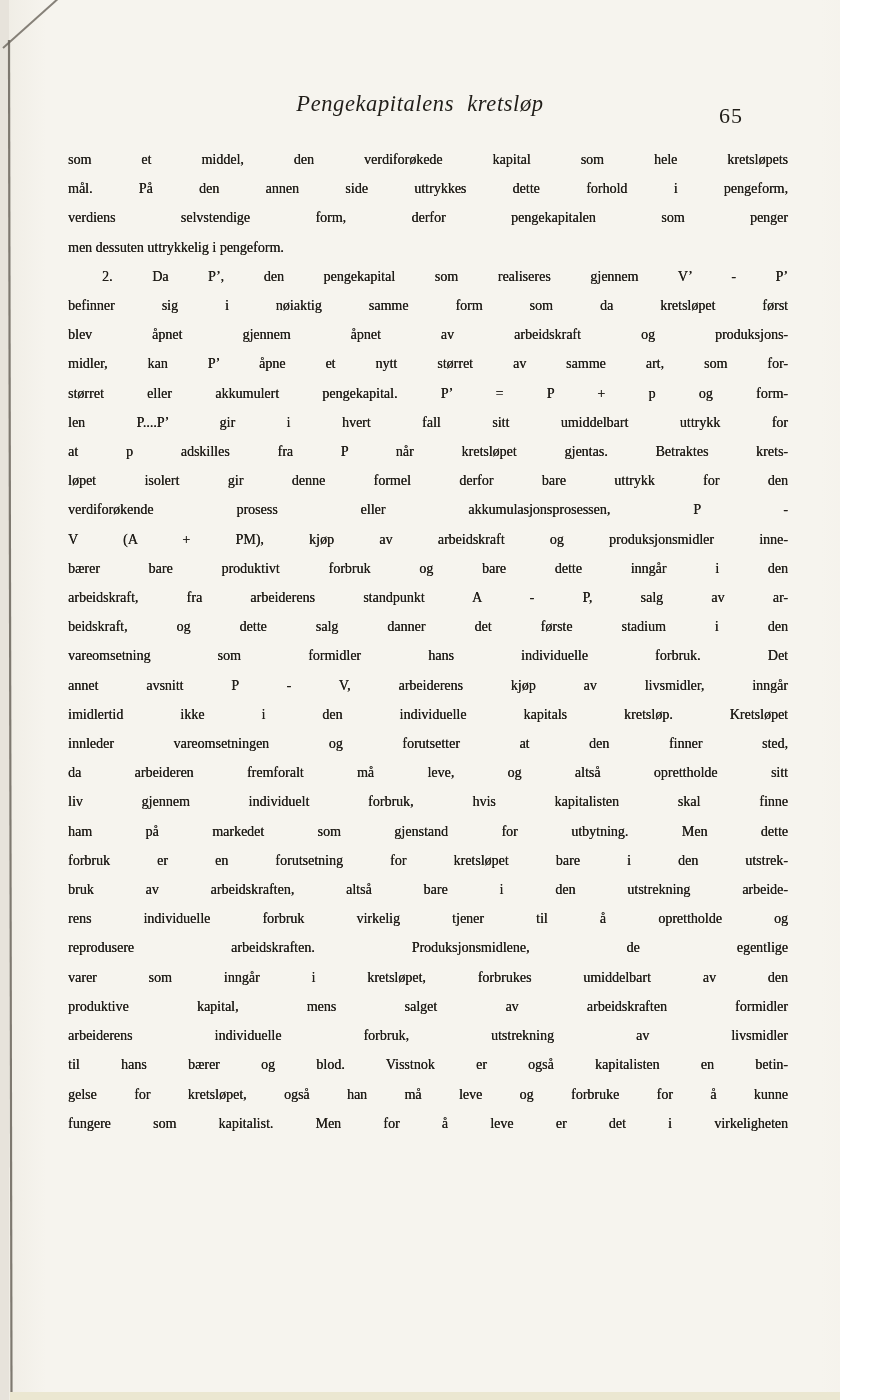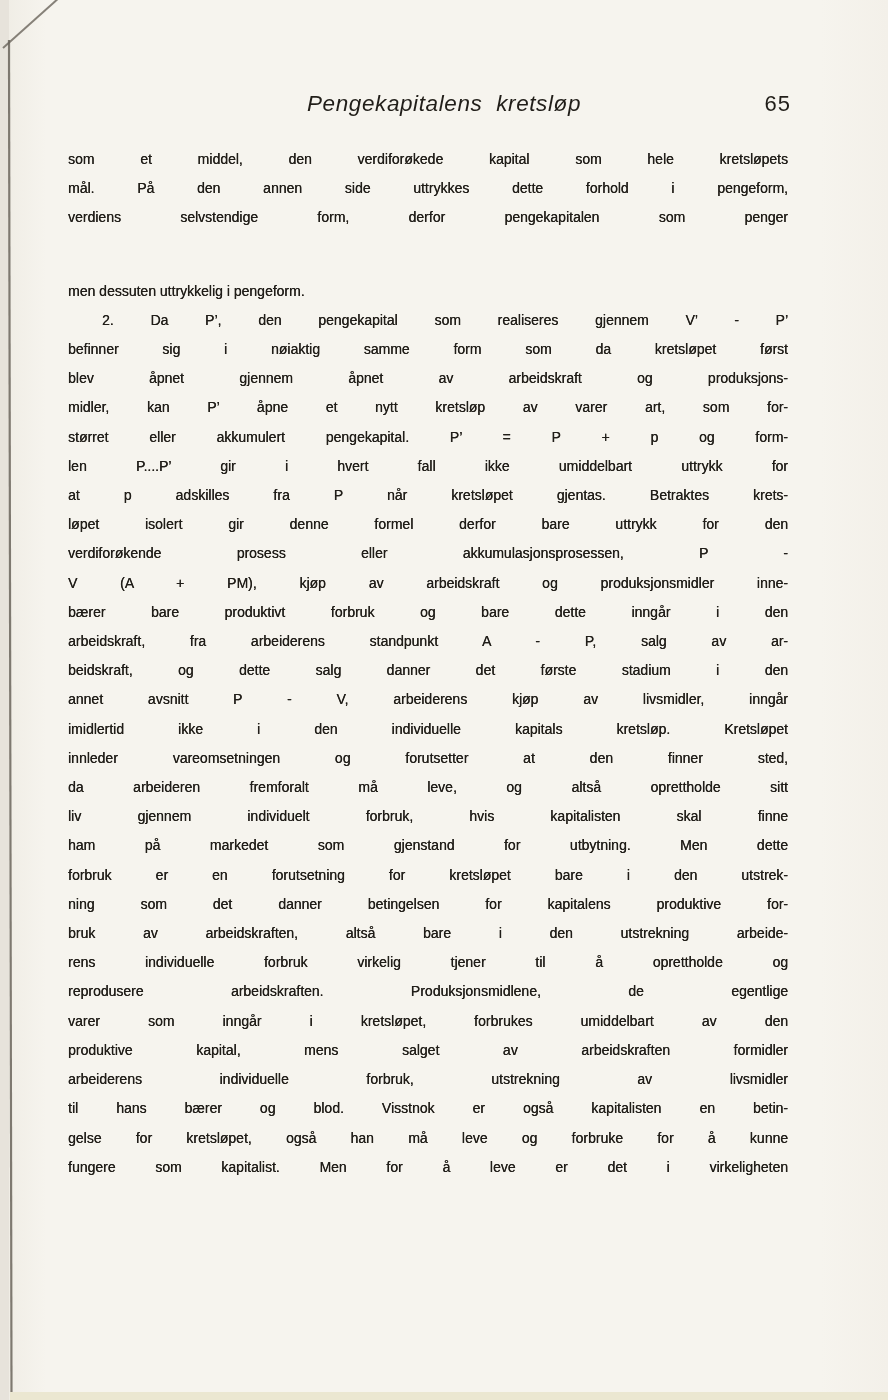--- a/index.html
+++ b/index.html
@@ -7,53 +7,52 @@
     --ink:#211e19;
     --edge:#6b655c;
     --gutter:#e7e3db;
     --strip:#ebe7d1;
   }
   html,body{margin:0;padding:0;}
   body{width:888px;height:1400px;}
   .stage{
     position:relative;width:840px;height:1400px;overflow:hidden;
     background:var(--paper);
-    font-family:Liberation Sans, sans-serif;
+    font-family:Liberation Serif, serif;
     color:var(--ink);
-    padding-left:48px;
   }
   .page-surface{
     position:absolute;inset:0;
     background:linear-gradient(90deg,#efece4 0px,var(--paper) 46px,var(--paper) 820px,#f3f0e9 888px);
   }
   .left-gutter{
     position:absolute;left:0;top:0;width:9px;height:100%;
     background:var(--gutter);
   }
   .edges-svg{position:absolute;left:0;top:0;}
   .bottom-strip{
     position:absolute;left:10px;right:0;bottom:0;height:8px;
     background:var(--strip);
   }
   .header{position:absolute;top:91px;left:0;width:100%;height:30px;}
   .header .title{
     display:block;text-align:center;
     font-style:italic;font-size:22.5px;letter-spacing:.6px;word-spacing:7px;
   }
   .header .pagenum{
-    position:absolute;top:0;right:97px;
+    position:absolute;top:12px;right:97px;
     font-size:22px;letter-spacing:1px;
   }
   .body-text{
     position:absolute;left:68px;top:145px;width:720px;
     font-size:14px;line-height:29.2px;
     text-shadow:.25px 0 0 currentColor;
   }
   .line{text-align:justify;text-align-last:justify;}
-  .line.no-just{text-align-last:left;margin-top:44px;}
+  .line.no-just{text-align-last:left;}
   .line.indent{text-indent:34px;}
 </style>
 </head>
 <body>
 
 <div class="stage">
   <div class="page-surface"></div>
   <div class="left-gutter"></div>
 
   <svg class="edges-svg" width="888" height="1400" viewBox="0 0 888 1400" aria-hidden="true">
@@ -67,38 +66,38 @@
   </div>
 
   <div class="body-text">
       <div class="line">som et middel, den verdiforøkede kapital som hele kretsløpets</div>
       <div class="line">mål.  På den annen side uttrykkes dette forhold i pengeform,</div>
       <div class="line">verdiens selvstendige form, derfor pengekapitalen som penger</div>
       <div class="line no-just">men dessuten uttrykkelig i pengeform.</div>
       <div class="line indent">2.  Da P’, den pengekapital som realiseres gjennem V’ - P’</div>
       <div class="line">befinner sig i nøiaktig samme form som da kretsløpet først</div>
       <div class="line">blev åpnet gjennem åpnet av arbeidskraft og produksjons-</div>
-      <div class="line">midler, kan P’ åpne et nytt kretsløp av varer art, som for-</div>
+      <div class="line">midler, kan P’ åpne et nytt størret av samme art, som for-</div>
       <div class="line">størret eller akkumulert pengekapital.  P’ = P + p og form-</div>
-      <div class="line">len P....P’ gir i hvert fall ikke umiddelbart uttrykk for</div>
+      <div class="line">len P....P’ gir i hvert fall sitt umiddelbart uttrykk for</div>
       <div class="line">at p adskilles fra P når kretsløpet gjentas.  Betraktes krets-</div>
       <div class="line">løpet isolert gir denne formel derfor bare uttrykk for den</div>
       <div class="line">verdiforøkende prosess eller akkumulasjonsprosessen, P -</div>
       <div class="line">V (A + PM), kjøp av arbeidskraft og produksjonsmidler inne-</div>
       <div class="line">bærer bare produktivt forbruk og bare dette inngår i den</div>
       <div class="line">arbeidskraft, fra arbeiderens standpunkt A - P, salg av ar-</div>
       <div class="line">beidskraft, og dette salg danner det første stadium i den</div>
+      <div class="line">vareomsetning som formidler hans individuelle forbruk.  Det</div>
       <div class="line">annet avsnitt P - V, arbeiderens kjøp av livsmidler, inngår</div>
       <div class="line">imidlertid ikke i den individuelle kapitals kretsløp.  Kretsløpet</div>
       <div class="line">innleder vareomsetningen og forutsetter at den finner sted,</div>
       <div class="line">da arbeideren fremforalt må leve, og altså oprettholde sitt</div>
       <div class="line">liv gjennem individuelt forbruk, hvis kapitalisten skal finne</div>
       <div class="line">ham på markedet som gjenstand for utbytning.  Men dette</div>
       <div class="line">forbruk er en forutsetning for kretsløpet bare i den utstrek-</div>
-      <div class="line">ning som det danner betingelsen for kapitalens produktive for-</div>
       <div class="line">bruk av arbeidskraften, altså bare i den utstrekning arbeide-</div>
       <div class="line">rens individuelle forbruk virkelig tjener til å oprettholde og</div>
       <div class="line">reprodusere arbeidskraften. Produksjonsmidlene, de egentlige</div>
       <div class="line">varer som inngår i kretsløpet, forbrukes umiddelbart av den</div>
       <div class="line">produktive kapital, mens salget av arbeidskraften formidler</div>
       <div class="line">arbeiderens individuelle forbruk,  utstrekning av livsmidler</div>
       <div class="line">til hans bærer og blod.  Visstnok er også kapitalisten en betin-</div>
       <div class="line">gelse for kretsløpet, også han må leve og forbruke for å kunne</div>
       <div class="line">fungere som kapitalist.  Men for å leve er det i virkeligheten</div>
     </div>

